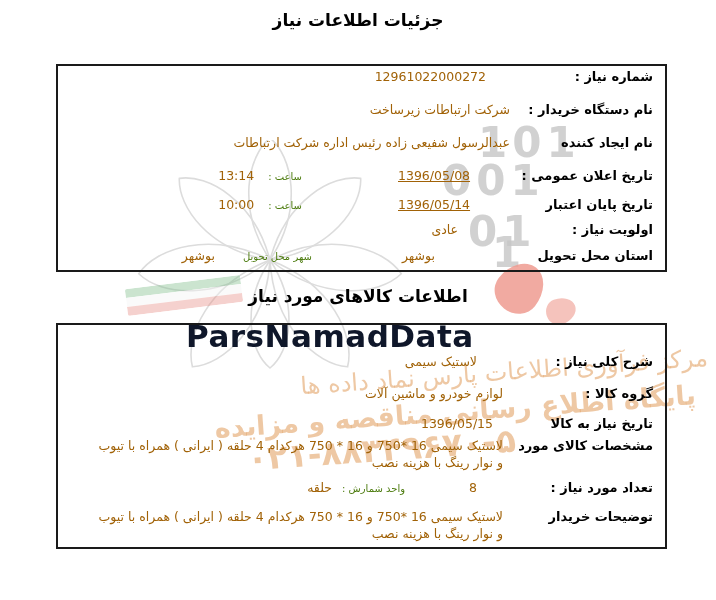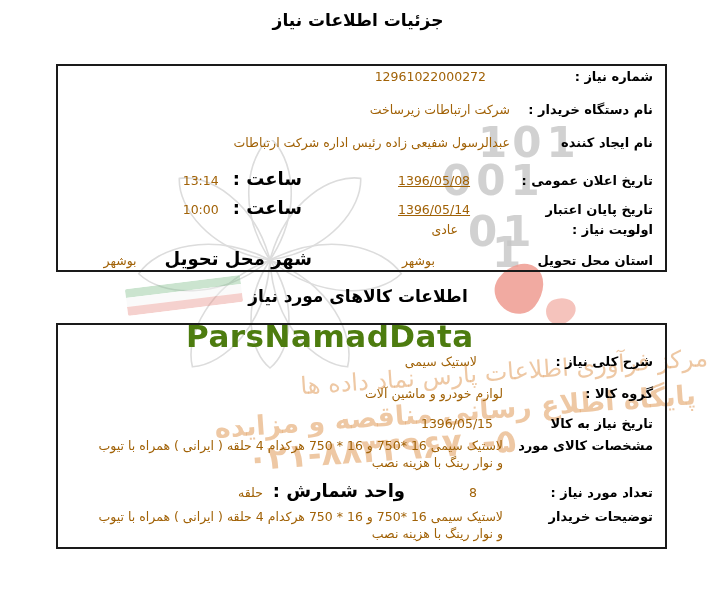--- a/index.html
+++ b/index.html
@@ -3,21 +3,21 @@
 <meta charset="utf-8">
 <style>
   * { margin:0; padding:0; box-sizing:border-box; }
   html,body { width:716px; height:600px; background:#ffffff; overflow:hidden; }
   body { font-family:"DejaVu Sans", sans-serif; direction:rtl; position:relative; color:#1a1a1a; }
 
   
   #watermark { position:absolute; inset:0; z-index:0; pointer-events:none;border-radius:22px; }
   .wm-flower { position:absolute; left:70px; top:140px; }
   .wm-digit { position:absolute; font-weight:bold; color:#c6c6c6; opacity:.8; letter-spacing:5px; font-size:42px; line-height:1; }
-  .wm-brand { position:absolute; left:186px; top:318px; font-size:31px; font-weight:bold; color:#4d7c0f; letter-spacing:0.5px; direction:ltr; }
+  .wm-brand { position:absolute; left:186px; top:318px; font-size:31px; font-weight:bold; color:#0f172a; letter-spacing:0.5px; direction:ltr; }
   .wm-fa { position:absolute; color:rgba(222,146,74,0.50); white-space:nowrap; transform:rotate(-4deg); }
   .wm-fa1 { right:8px; top:358px; font-size:24px; }
   .wm-fa2 { right:20px; top:396px; font-size:27px; font-weight:bold; }
   .wm-fa3 { right:200px; top:430px; font-size:33px; font-weight:bold; letter-spacing:2px; }
   .wm-flag { position:absolute; left:126px; top:282px; width:116px; height:27px; opacity:.40; transform:rotate(-7deg); overflow:hidden; border-radius:2px; }
   .wm-flag .g { height:9px; background:#7ebd8a; }
   .wm-flag .w { height:9px; background:#f4f4f4; }
   .wm-flag .r { height:9px; background:#e88f86; }
   .wm-petal { position:absolute; left:497px; top:262px; width:46px; height:52px; background:#ef9b90; opacity:.85; border-radius:50% 50% 50% 50% / 60% 60% 40% 40%; transform:rotate(38deg); }
   .wm-petal2 { position:absolute; left:548px; top:296px; width:26px; height:30px; background:#ef9b90; opacity:.6; border-radius:50% 50% 50% 50% / 60% 60% 40% 40%; transform:rotate(70deg); }
@@ -27,21 +27,21 @@
   .doc-title { position:absolute; left:0; width:716px; text-align:center; font-weight:bold; font-size:17px; color:#000; }
   #title1 { top:10px; }
   #title2 { top:286px; }
 
   .box { position:absolute; left:56px; width:611px; border:2px solid #1a1a1a; }
   #box1 { top:64px; height:208px; }
   #box2 { top:323px; height:226px; }
 
   .row { position:absolute; right:12px; left:12px; display:flex; align-items:baseline; }
   .lbl { font-weight:bold; font-size:13px; color:#000; flex:0 0 143px; }
-  .lbl2 { font-weight:bold; font-size:18px; color:#000000; }
+  .lbl2 { font-weight:normal; font-size:10px; color:#4d7c0f; }
   .val { font-size:12.5px; color:#a16207; }
   .num { direction:ltr; unicode-bidi:embed; }
 
   
   #b1r0 { top:3px; }   #b1r1 { top:36px; }  #b1r2 { top:69px; }
   #b1r3 { top:102px; } #b1r4 { top:131px; } #b1r5 { top:156px; } #b1r6 { top:182px; }
   #b1r0 .val { margin-right:24px; }
   .datecell { flex:0 0 112px;text-decoration:underline; }
   .clockcell { margin-right:96px; }
   .timecell { margin-right:14px; }

